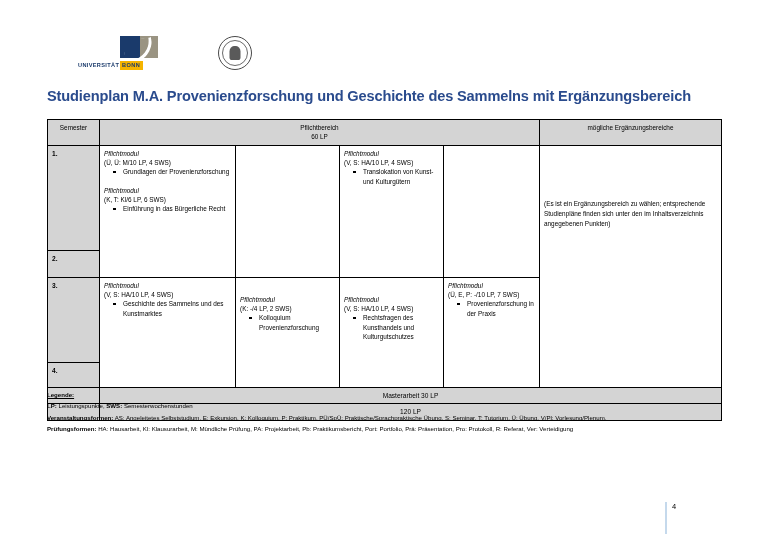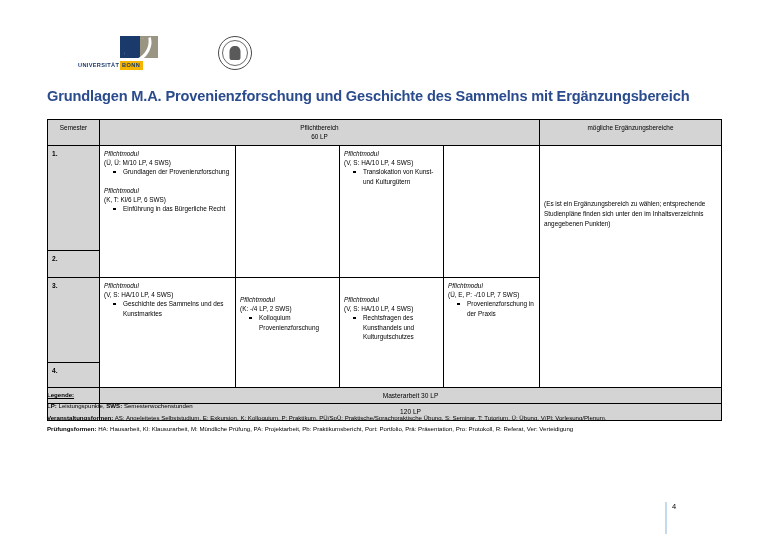--- a/index.html
+++ b/index.html
@@ -249,21 +249,21 @@
       <div class="swoosh"></div>
     </div>
     <div class="wordmark">UNIVERSITÄT</div>
     <div class="bonnbox">BONN</div>
   </div>
   <div class="seal-logo">
     <div class="figure"></div>
   </div>
 </div>
 
-<div class="doc-title">Grundlagen M.A. Provenienzforschung und Geschichte des Sammelns mit Ergänzungsbereich</div>
+<div class="doc-title">Studienplan M.A. Provenienzforschung und Geschichte des Sammelns mit Ergänzungsbereich</div>
 
 <table class="plan">
   <colgroup>
     <col style="width:52px">
     <col style="width:136px">
     <col style="width:104px">
     <col style="width:104px">
     <col style="width:96px">
     <col style="width:182px">
   </colgroup>

